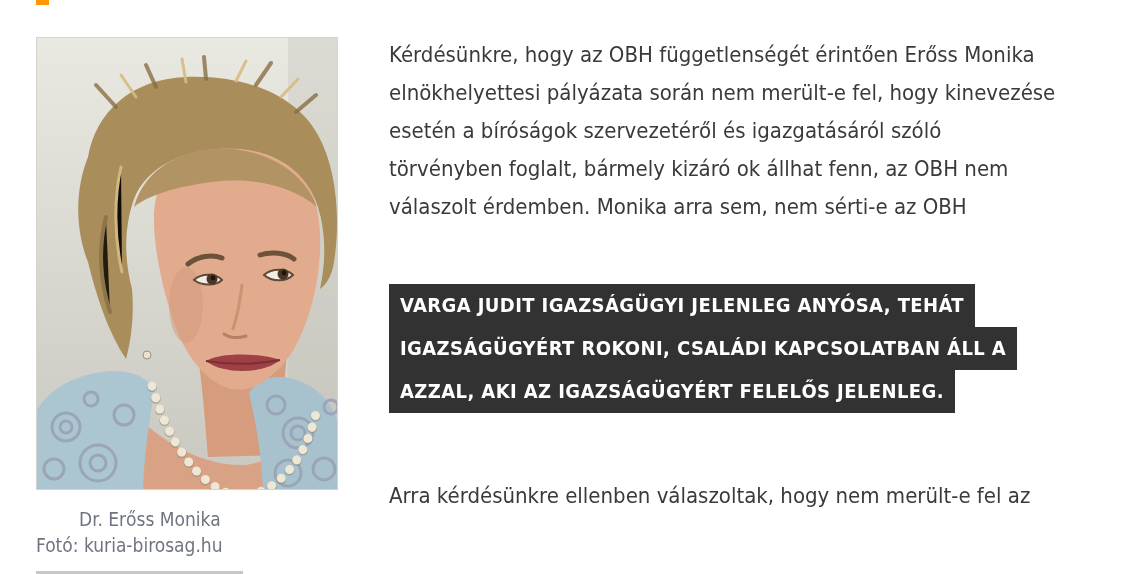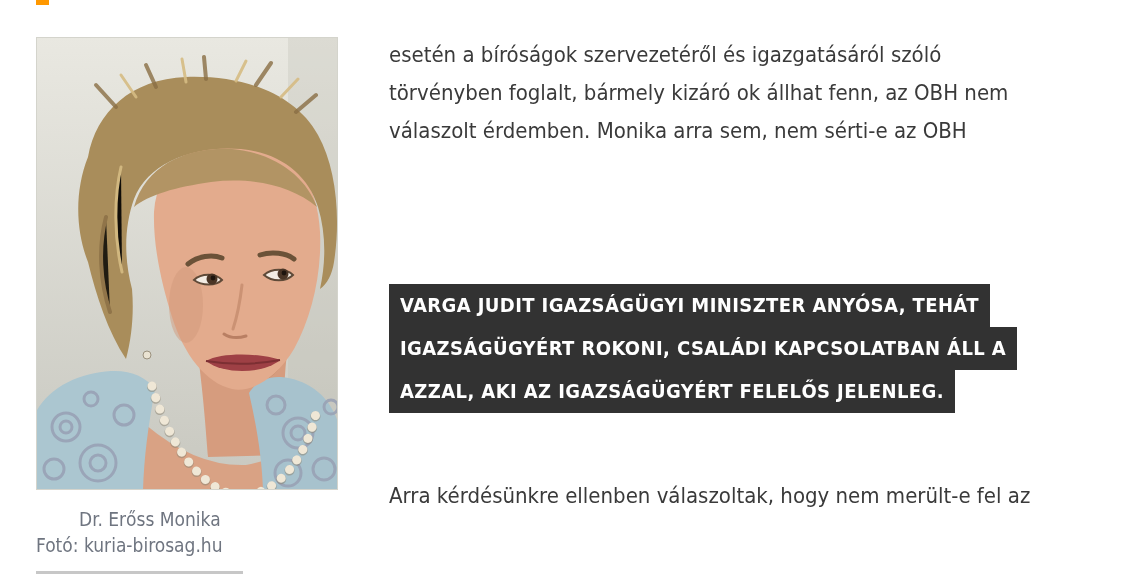--- a/index.html
+++ b/index.html
@@ -130,27 +130,29 @@
       <path d="M116,349 C140,429 180,459 208,459 C245,454 272,419 282,367" fill="none" stroke="#efe7d6" stroke-width="9" stroke-dasharray="0.1 12" stroke-linecap="round"></path>
       <rect x="0.5" y="0.5" width="301" height="452" fill="none" stroke="#d4d4cc"></rect>
     </svg>
   </div>
 
   <div class="caption name">Dr. Erőss Monika</div>
   <div class="caption credit">Fotó: kuria-birosag.hu</div>
   <div class="bottom-rule"></div>
 
   <div class="textcol para p1">
+    <div class="line">Kérdésünkre, hogy az OBH függetlenségét érintően Erőss Monika</div>
+    <div class="line">elnökhelyettesi pályázata során nem merült-e fel, hogy kinevezése</div>
     <div class="line">esetén a bíróságok szervezetéről és igazgatásáról szóló</div>
     <div class="line">törvényben foglalt, bármely kizáró ok állhat fenn, az OBH nem</div>
     <div class="line">válaszolt érdemben. Monika arra sem, nem sérti-e az OBH</div>
   </div>
 
   <div class="textcol quote">
-    <div class="qline">VARGA JUDIT IGAZSÁGÜGYI MINISZTER ANYÓSA, TEHÁT</div>
+    <div class="qline">VARGA JUDIT IGAZSÁGÜGYI JELENLEG ANYÓSA, TEHÁT</div>
     <div class="qline">IGAZSÁGÜGYÉRT ROKONI, CSALÁDI KAPCSOLATBAN ÁLL A</div>
     <div class="qline">AZZAL, AKI AZ IGAZSÁGÜGYÉRT FELELŐS JELENLEG.</div>
   </div>
 
   <div class="textcol para p2">
     <div class="line">Arra kérdésünkre ellenben válaszoltak, hogy nem merült-e fel az</div>
   </div>
 
 </div>
 

